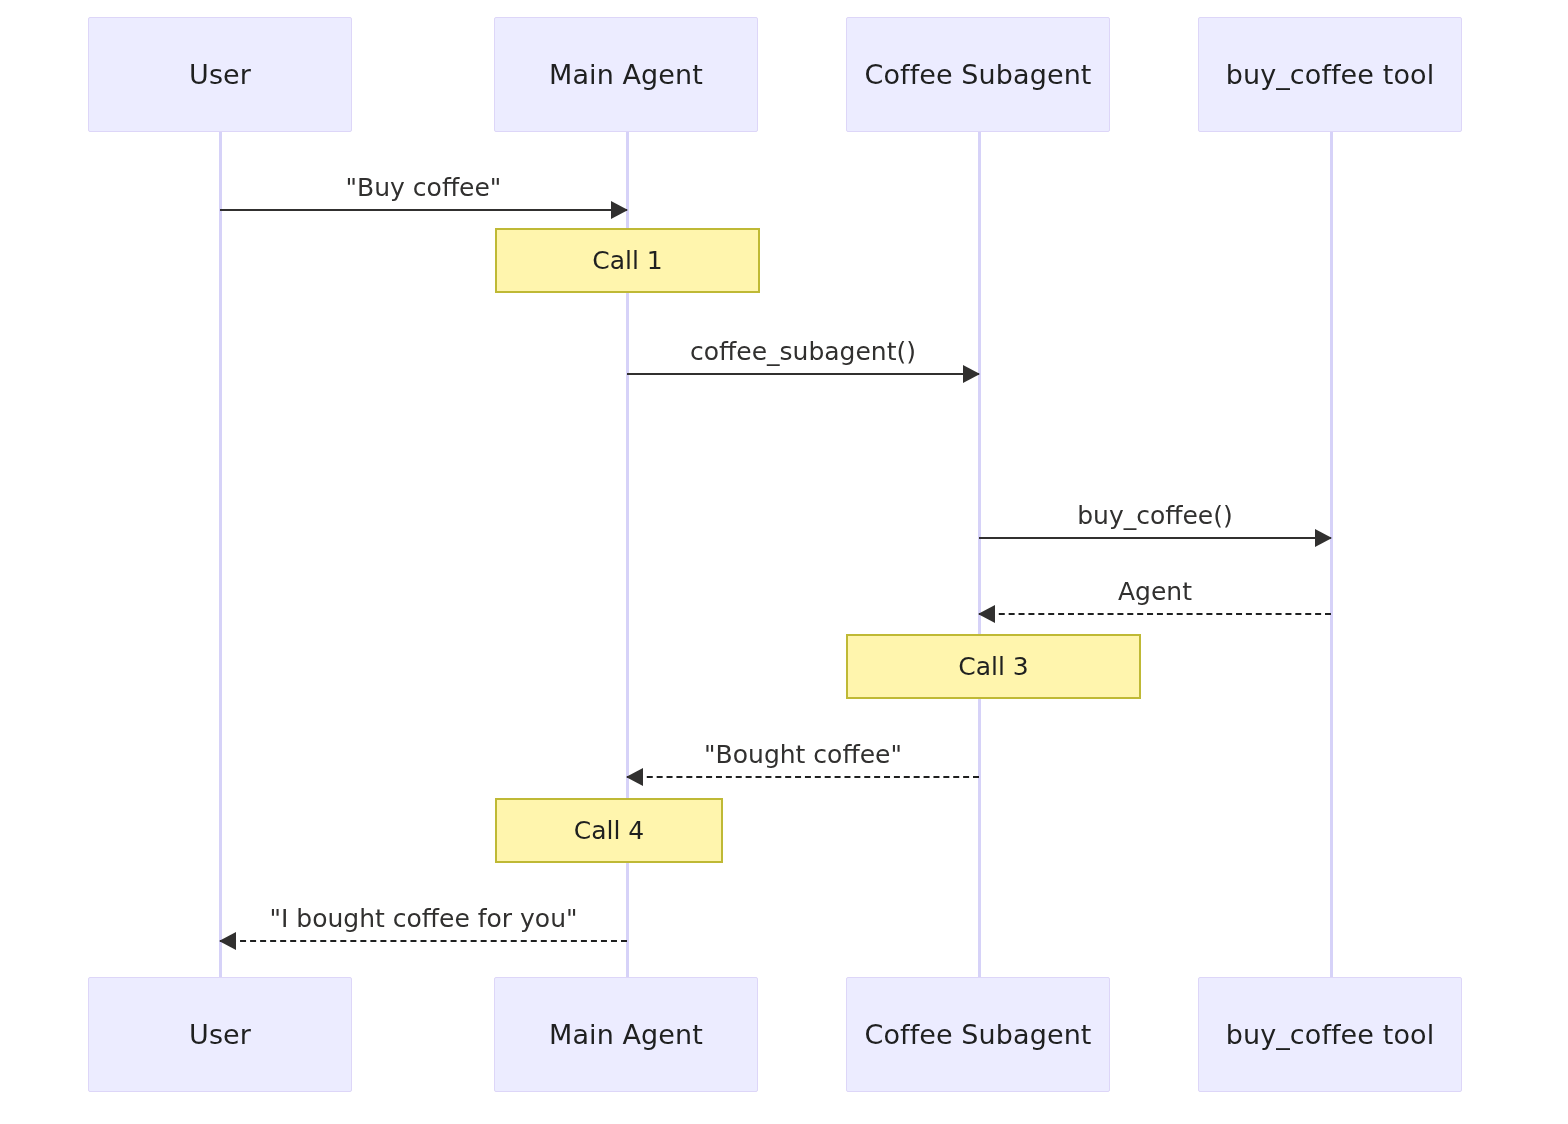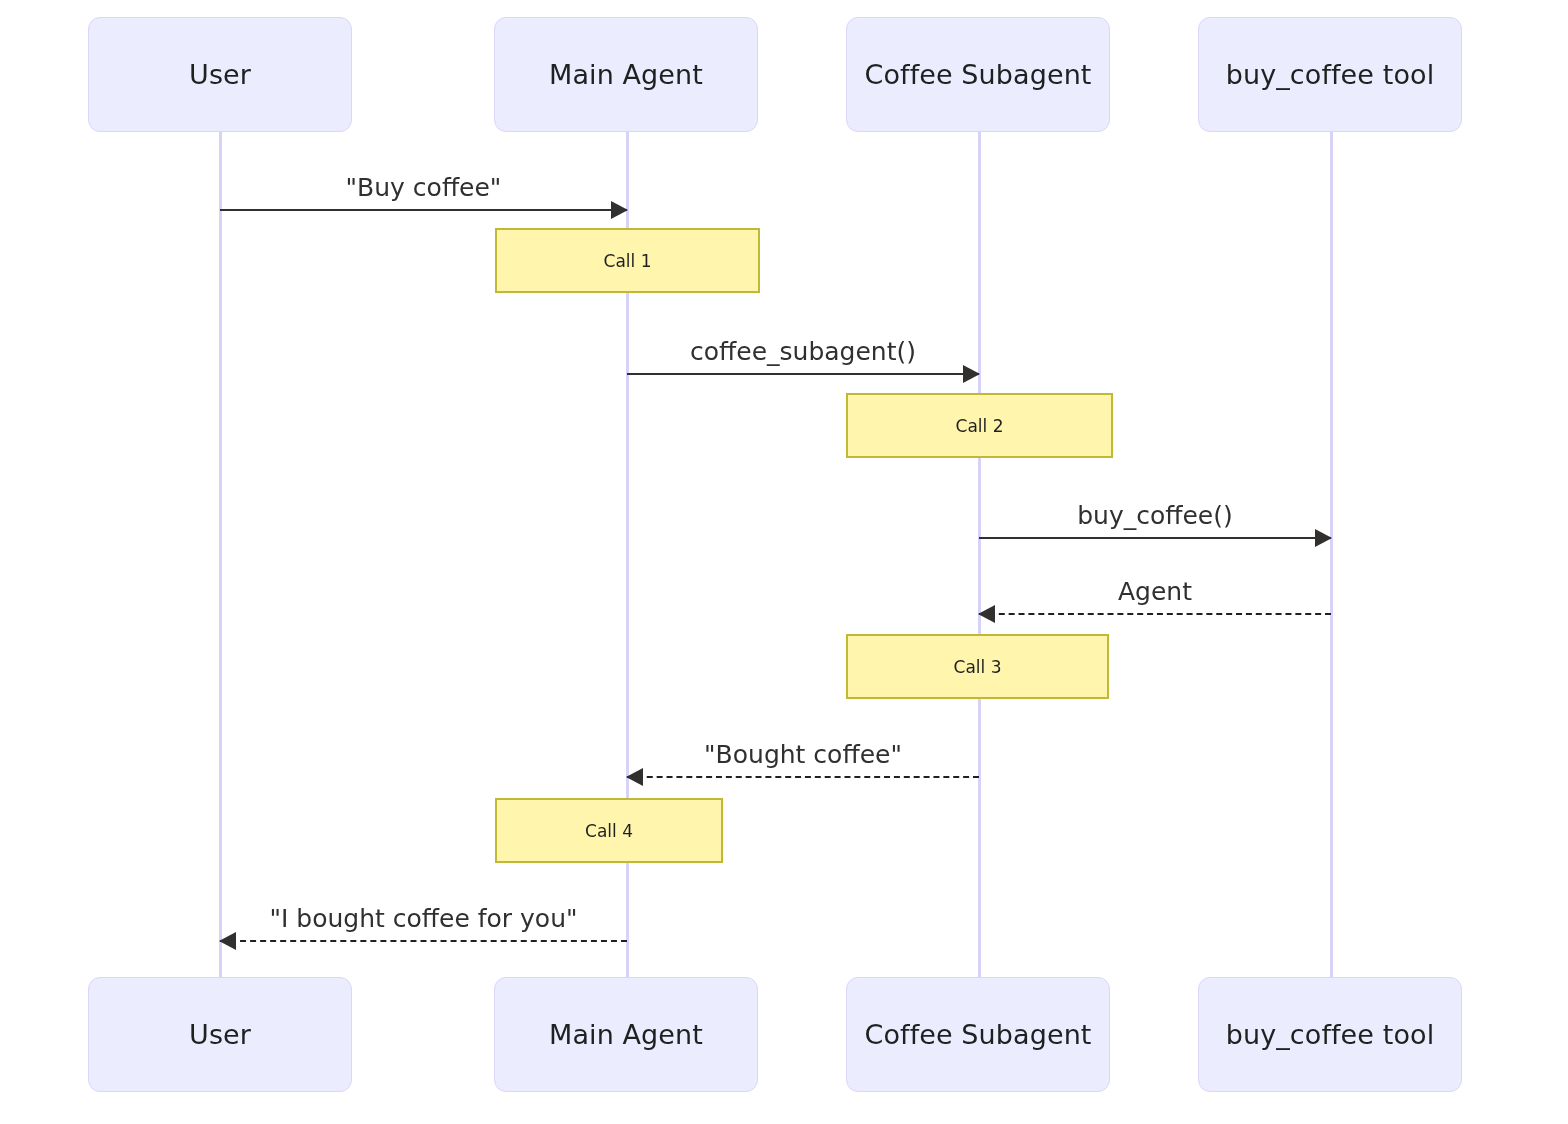--- a/index.html
+++ b/index.html
@@ -28,21 +28,21 @@
     height: 845px;
   }
 
   
   .participant {
     position: absolute;
     width: 264px;
     height: 115px;
     background: #ececff;
     border: 1.5px solid #ddd6f8;
-    border-radius: 12px;
+    border-radius: 2px;
     box-sizing: border-box;
     display: flex;
     align-items: center;
     justify-content: center;
   }
   .participant .participant-label {
     font-size: 27px;
     color: #1f2020;
     font-weight: 500;
     letter-spacing: 0.1px;
@@ -56,21 +56,21 @@
     position: absolute;
     height: 65px;
     background: #fff5ad;
     border: 2px solid #bfb935;
     box-sizing: border-box;
     display: flex;
     align-items: center;
     justify-content: center;
   }
   .note-box .note-label {
-    font-size: 17px;
+    font-size: 25px;
     color: #1f2020;
     white-space: nowrap;
   }
 
   
   .message {
     position: absolute;
     height: 0;
   }
   .msg-line {
@@ -178,23 +178,20 @@
 
   <div class="message" style="left:220px; top:940px; width:407px;">
     <div class="msg-line dashed" style="width:407px;"></div>
     <div class="arrow-head left"></div>
     <div class="msg-label">"I bought coffee for you"</div>
   </div>
 
   <div class="note-box" style="left:495px; top:228px; width:265px;">
     <span class="note-label">Call 1</span>
   </div>
-  <div class="note-box" style="left:846px; top:393px; width:267px;">
-    <span class="note-label">Call 2</span>
-  </div>
-  <div class="note-box" style="left:846px; top:634px; width:263px;">
+  <div class="note-box" style="left:846px; top:634px; width:295px;">
     <span class="note-label">Call 3</span>
   </div>
   <div class="note-box" style="left:495px; top:798px; width:228px;">
     <span class="note-label">Call 4</span>
   </div>
 
 </div>
 
 </body></html>

